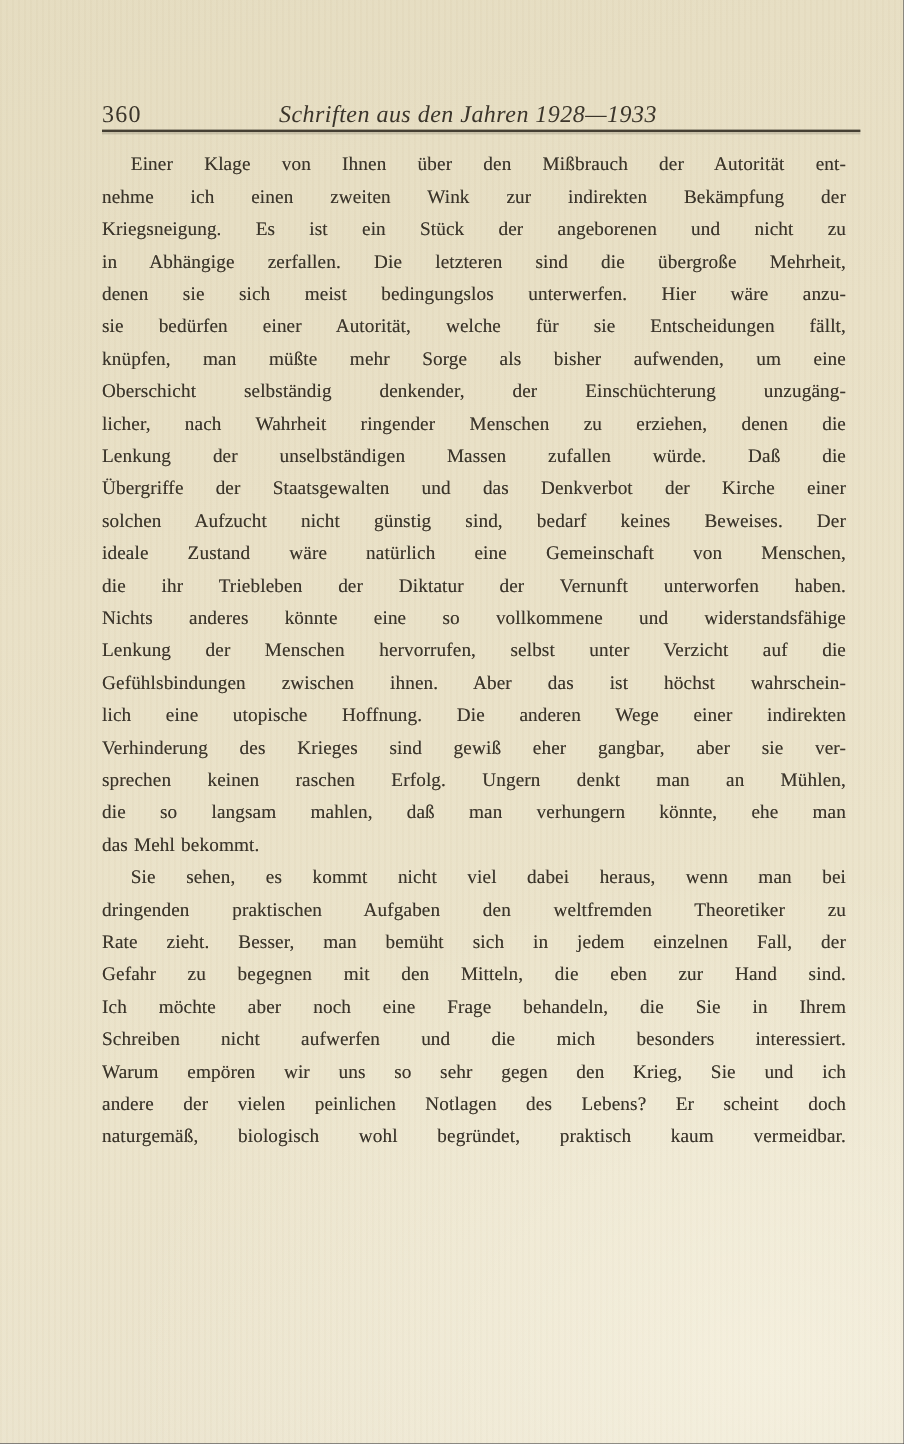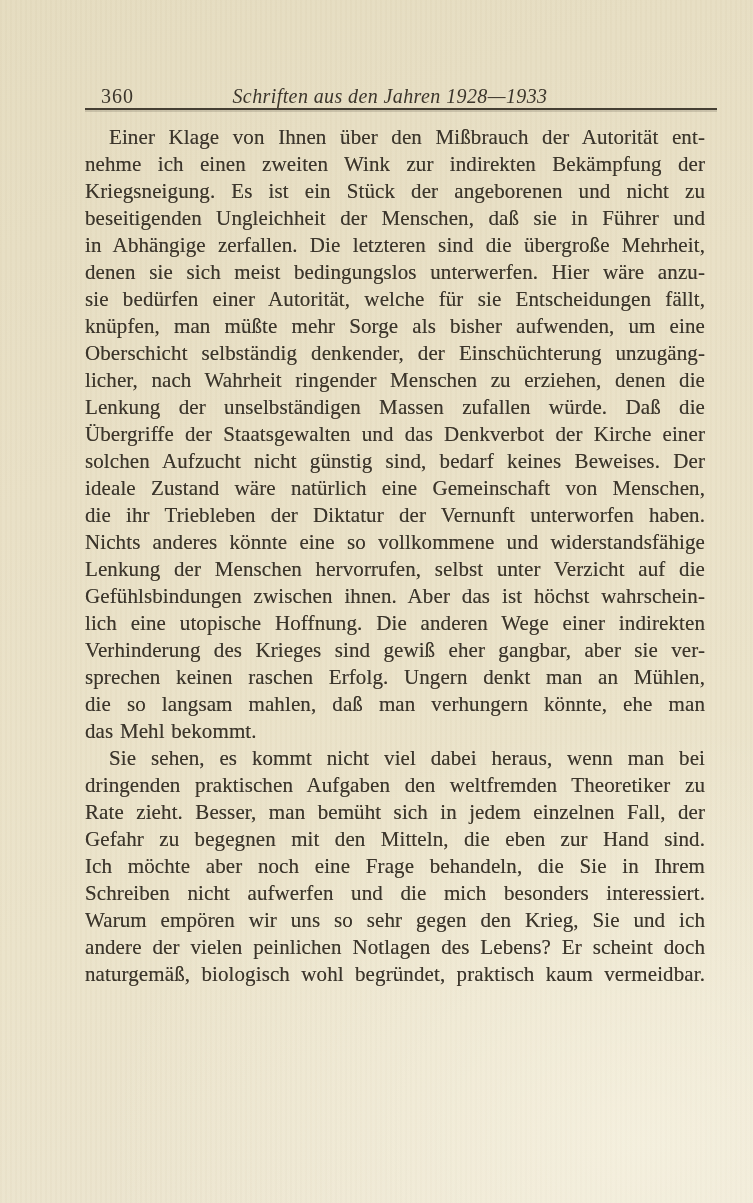--- a/index.html
+++ b/index.html
@@ -25,21 +25,21 @@
     position: absolute;
     left: 85px;
     top: 84px;
     width: 632px;
     height: 24px;
     font-size: 20px;
     line-height: 24px;
   }
   .pagenum {
     position: absolute;
-    left: 16px;
+    left: 0;
     top: 0;
     letter-spacing: 1px;
     font-feature-settings: "onum";
     font-variant-numeric: oldstyle-nums;
   }
   .running-title {
     position: absolute;
     left: 0;
     right: 22px;
     top: 0;
@@ -56,21 +56,21 @@
     width: 632px;
     height: 2px;
     background: #453f33;
     box-shadow: 0 2px 0 rgba(69,63,51,0.18);
   }
   .body-text {
     position: absolute;
     left: 85px;
     top: 124px;
     width: 620px;
-    font-size: 21px;
+    font-size: 16px;
     line-height: 27px;
     letter-spacing: 0.1px;
     word-spacing: 0.06em;
     text-shadow: 0 0 0.5px rgba(59,53,43,0.55);
   }
   .line {
     text-align: justify;
     text-align-last: justify;
     white-space: normal;
   }
@@ -84,21 +84,20 @@
   <div class="header">
     <span class="pagenum">360</span>
     <span class="running-title">Schriften aus den Jahren 1928—1933</span>
   </div>
   <div class="rule"></div>
   <div class="body-text">
       <div>
         <div class="line indent">Einer Klage von Ihnen über den Mißbrauch der Autorität ent-</div>
         <div class="line">nehme ich einen zweiten Wink zur indirekten Bekämpfung der</div>
         <div class="line">Kriegsneigung. Es ist ein Stück der angeborenen und nicht zu</div>
-        <div class="line">beseitigenden Ungleichheit der Menschen, daß sie in Führer und</div>
         <div class="line">in Abhängige zerfallen. Die letzteren sind die übergroße Mehrheit,</div>
         <div class="line">denen sie sich meist bedingungslos unterwerfen. Hier wäre anzu-</div>
         <div class="line">sie bedürfen einer Autorität, welche für sie Entscheidungen fällt,</div>
         <div class="line">knüpfen, man müßte mehr Sorge als bisher aufwenden, um eine</div>
         <div class="line">Oberschicht selbständig denkender, der Einschüchterung unzugäng-</div>
         <div class="line">licher, nach Wahrheit ringender Menschen zu erziehen, denen die</div>
         <div class="line">Lenkung der unselbständigen Massen zufallen würde. Daß die</div>
         <div class="line">Übergriffe der Staatsgewalten und das Denkverbot der Kirche einer</div>
         <div class="line">solchen Aufzucht nicht günstig sind, bedarf keines Beweises. Der</div>
         <div class="line">ideale Zustand wäre natürlich eine Gemeinschaft von Menschen,</div>

